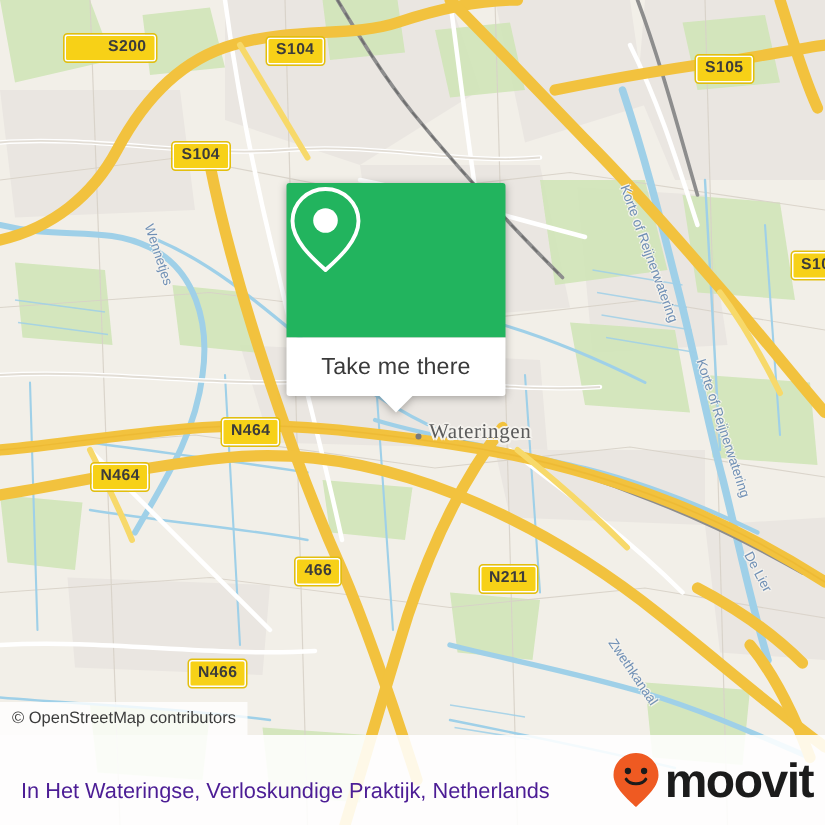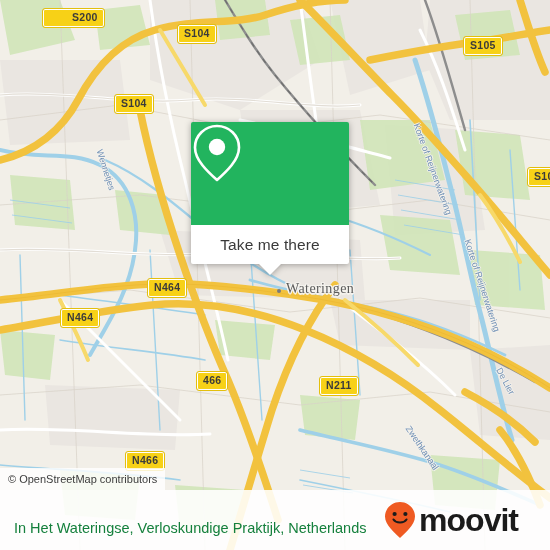--- a/index.html
+++ b/index.html
@@ -48,21 +48,21 @@
     position:absolute;
     color:#6f8fb5;
     font-size:9px;
     white-space:nowrap;
     transform-origin:0 0;
     text-shadow:1px 0 #f5f3ee,-1px 0 #f5f3ee,0 1px #f5f3ee,0 -1px #f5f3ee;
   }
 
   
   #popup{
-    position:absolute;left:191px;top:122px;width:158px;
+    position:absolute;left:191px;top:122px;width:146px;
     filter:drop-shadow(0 1px 3px rgba(0,0,0,.32));
   }
   #popup-head{
     height:103px;background:#22b45e;border-radius:2px 2px 0 0;
     display:flex;align-items:center;justify-content:center;
   }
   #popup-btn{
     height:39px;background:#ffffff;border-radius:0 0 2px 2px;
     display:flex;align-items:center;justify-content:center;
     color:#3a3a3a;font-size:15.5px;letter-spacing:.1px;
@@ -84,25 +84,25 @@
     padding:3px 8px 3px 8px;white-space:nowrap;
   }
 
   
   #footer{
     position:absolute;left:0;bottom:0;width:550px;height:60px;
     background:rgba(255,255,255,.88);
     display:flex;align-items:center;justify-content:space-between;
   }
   #footer-title{
-    padding-left:14px;color:#15803d;font-size:14.5px;line-height:20px;
+    padding-left:14px;color:#4c1d95;font-size:14.5px;line-height:20px;
     max-width:380px;
     margin-top:16px;
   }
-  #logo{display:flex;align-items:center;padding-right:32px;gap:2px;}
+  #logo{display:flex;align-items:center;padding-right:8px;gap:2px;}
   #logo-word{
     color:#1b1b1b;font-size:32px;font-weight:bold;letter-spacing:-1px;
     line-height:32px;
   }
 </style>
 </head>
 <body>
 
 <div id="app">
 
@@ -248,30 +248,30 @@
 
     <div class="placedot" style="left:277px;top:289px;"></div>
     <div class="placelabel" style="left:286px;top:281px;font-family:Liberation Serif, serif;">Wateringen</div>
 
     <div class="waterlabel" style="left:104px;top:148px;transform:rotate(72deg);">Wennetjes</div>
     <div class="waterlabel" style="left:421px;top:122px;transform:rotate(70deg);">Korte of Reijnerwatering</div>
     <div class="waterlabel" style="left:472px;top:238px;transform:rotate(72deg);">Korte of Reijnerwatering</div>
     <div class="waterlabel" style="left:412px;top:424px;transform:rotate(56deg);">Zwethkanaal</div>
     <div class="waterlabel" style="left:503px;top:366px;transform:rotate(62deg);">De Lier</div>
 
-    <div class="shield" style="left:43px;top:9px;padding-left:28px;">S200</div>
+    <div class="shield" style="left:43px;top:23px;padding-left:28px;">S200</div>
     <div class="shield" style="left:178px;top:25px;">S104</div>
     <div class="shield" style="left:115px;top:95px;">S104</div>
     <div class="shield" style="left:447px;top:37px;margin-left:17px;">S105</div>
     <div class="shield" style="left:528px;top:168px;">S10</div>
     <div class="shield" style="left:148px;top:279px;">N464</div>
     <div class="shield" style="left:61px;top:309px;">N464</div>
     <div class="shield" style="left:197px;top:372px;">466</div>
     <div class="shield" style="left:320px;top:377px;">N211</div>
-    <div class="shield" style="left:126px;top:440px;margin-top:12px;">N466</div>
+    <div class="shield" style="left:126px;top:440px;">N466</div>
 
     <div id="popup">
       <div id="popup-head">
         <svg width="52" height="62" viewBox="0 0 52 62">
           <path d="M26 4 C13.8 4 4 13.6 4 25.4 C4 38 16.5 49.5 26 58 C35.5 49.5 48 38 48 25.4 C48 13.6 38.2 4 26 4 Z" fill="none" stroke="#ffffff" stroke-width="2.6" stroke-linejoin="round"></path>
           <circle cx="26" cy="25" r="8.2" fill="#ffffff"></circle>
         </svg>
       </div>
       <div id="popup-btn">
         <span>Take me there</span>

